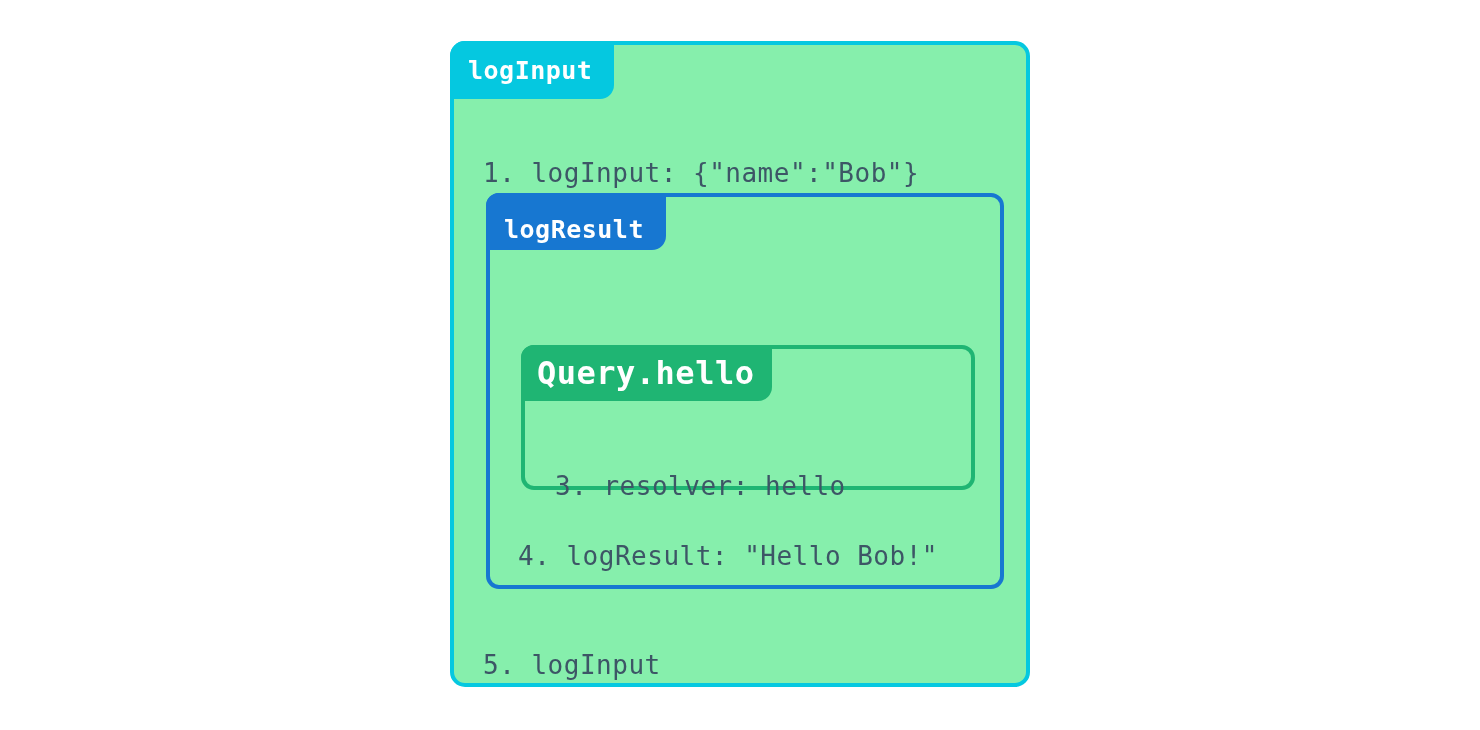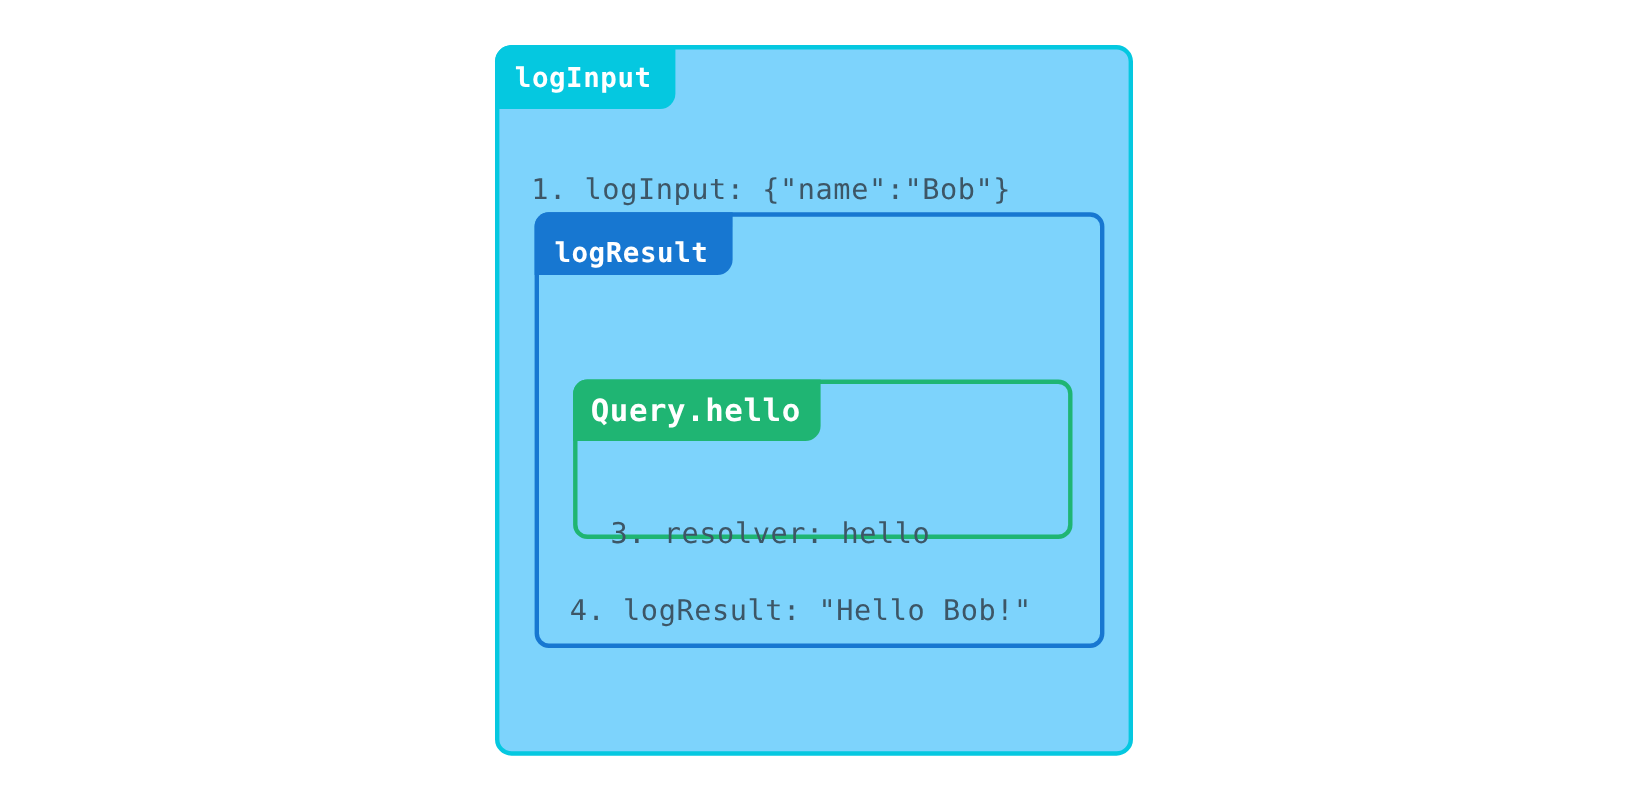--- a/index.html
+++ b/index.html
@@ -17,21 +17,21 @@
   #canvas {
     position: relative;
     width: 1480px;
     height: 730px;
   }
 
   
   .trace-box {
     position: absolute;
     box-sizing: border-box;
-    background: #7dd3fc;
+    background: #86efac;
     border-style: solid;
     border-radius: 14px;
   }
 
   .box-outer {
     left: 450px;
     top: 41px;
     width: 580px;
     height: 646px;
     border-width: 4px;
@@ -93,21 +93,21 @@
     letter-spacing: 0.5px;
     border-radius: 13px 0 14px 0;
   }
 
   .tab-inner {
     left: -4px;
     top: -4px;
     height: 56px;
     padding: 0 18px 0 16px;
     background: #1fb573;
-    font-size: 28px;
+    font-size: 32px;
     letter-spacing: 0.5px;
     border-radius: 13px 0 14px 0;
   }
 
   
   .trace-line {
     position: absolute;
     color: #3d5666;
     font-family: "DejaVu Sans Mono", "Liberation Mono", monospace;
     font-size: 26px;
@@ -143,16 +143,17 @@
         <div class="box-tab tab-inner">Query.hello</div>
 
         <div class="trace-line line-3">3. resolver: hello</div>
 
       </div>
 
       <div class="trace-line line-4">4. logResult: "Hello Bob!"</div>
 
     </div>
 
+    <div class="trace-line line-5">5. logInput</div>
 
   </div>
 
 </div>
 
 </body></html>

